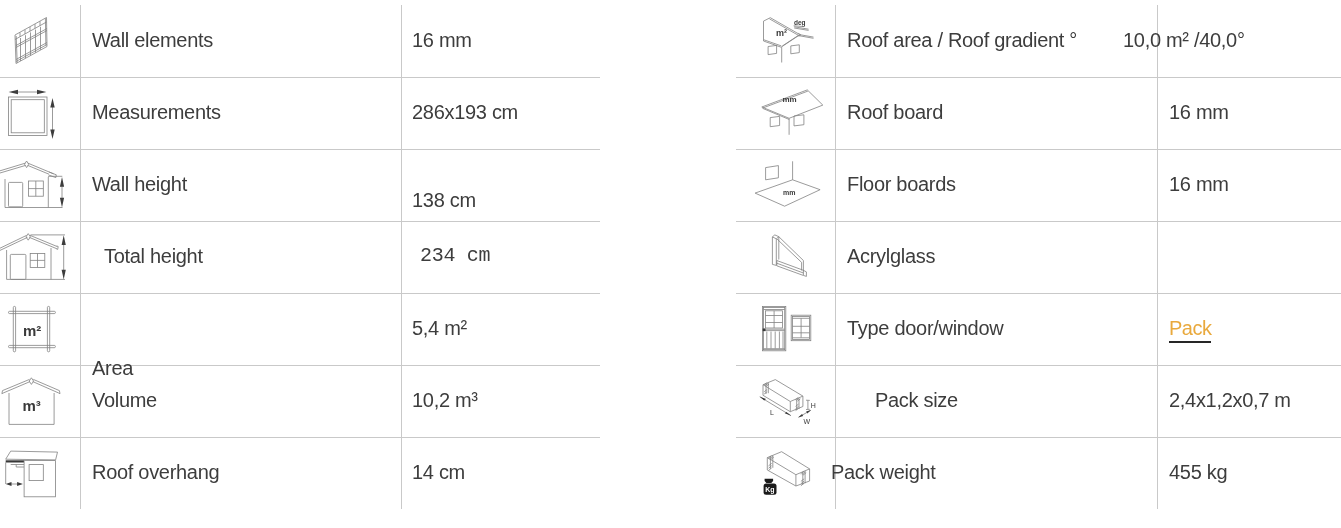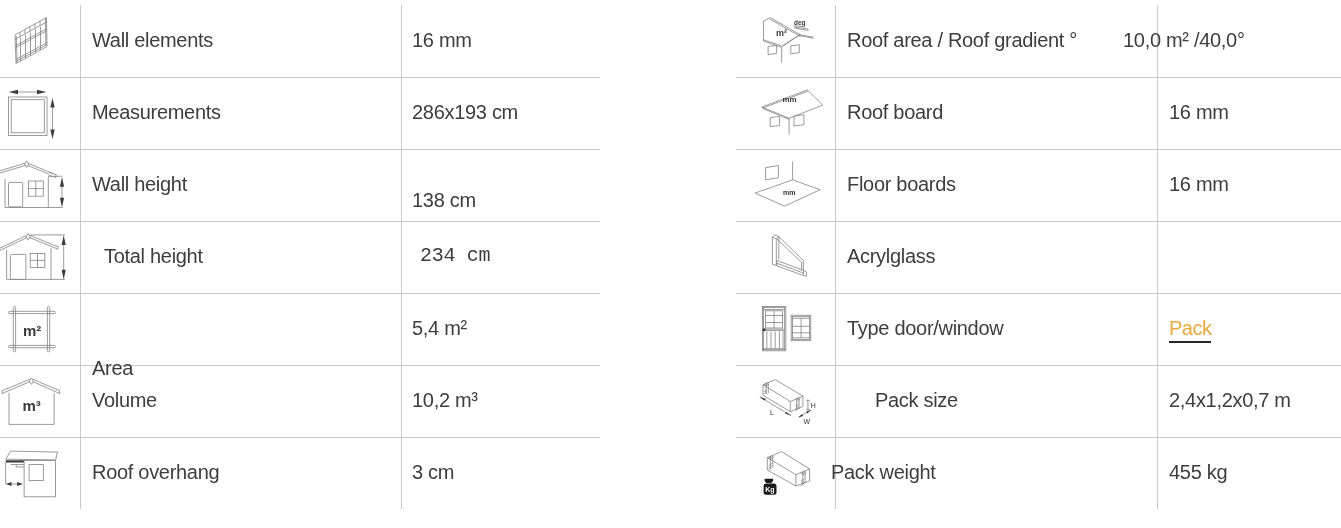--- a/index.html
+++ b/index.html
@@ -65,21 +65,21 @@
 <div class="lbl" style="left:412px;top:102px;">286x193 cm</div>
 
 <div class="lbl" style="left:412px;top:190px;">138 cm</div>
 
 <div class="lbl" style="left:420px;top:246px;font-family:Liberation Mono, monospace;">234 cm</div>
 
 <div class="lbl" style="left:412px;top:318px;text-align:center;">5,4 m²</div>
 
 <div class="lbl" style="left:412px;top:390px;">10,2 m³</div>
 
-<div class="lbl" style="left:412px;top:462px;">3 cm</div>
+<div class="lbl" style="left:412px;top:462px;">14 cm</div>
 
 <div class="lbl" style="left:847px;top:30px;">Roof area / Roof gradient °</div>
 
 <div class="lbl" style="left:847px;top:102px;">Roof board</div>
 
 <div class="lbl" style="left:847px;top:174px;">Floor boards</div>
 
 <div class="lbl" style="left:847px;top:246px;">Acrylglass</div>
 
 <div class="lbl" style="left:847px;top:318px;">Type door/window</div>

